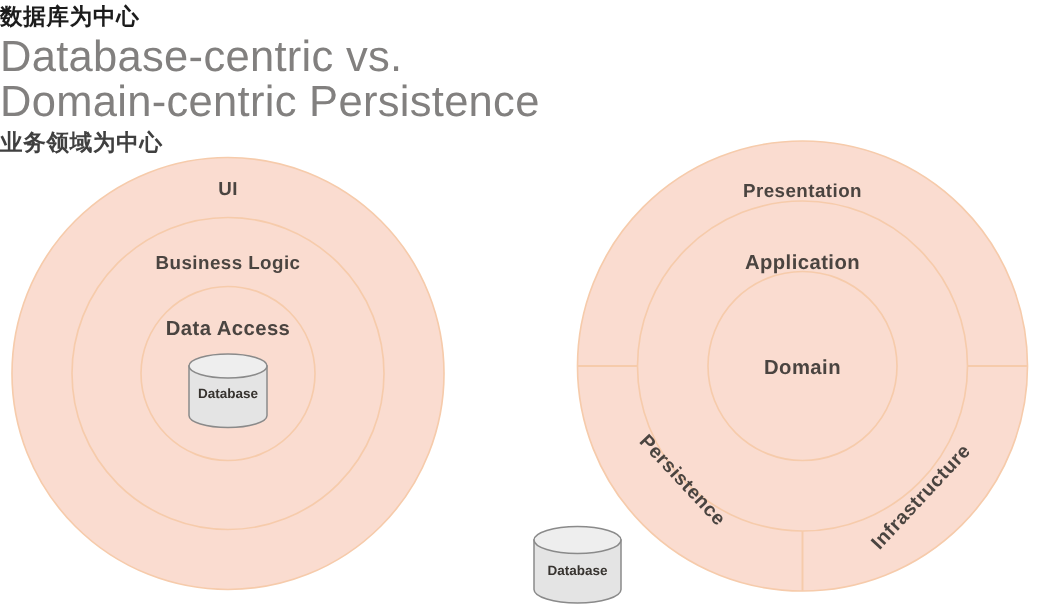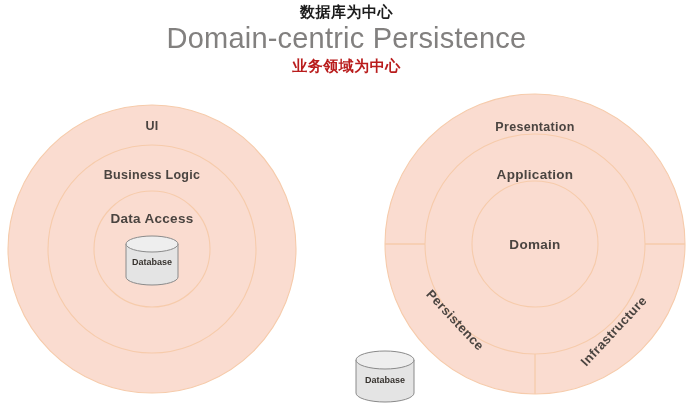--- a/index.html
+++ b/index.html
@@ -21,21 +21,20 @@
     width: 693px;
     height: 410px;
   }
 
   
   .title-block {
     position: absolute;
     left: 0;
     top: 0;
     width: 693px;
-    text-align: center;
   }
   .cn-top {
     font-size: 15px;
     font-weight: 700;
     color: #1c1c1c;
     line-height: 19px;
     letter-spacing: 0.5px;
     padding-top: 2px;
   }
   .title-main {
@@ -46,21 +45,21 @@
     letter-spacing: 0.2px;
     padding-top: 2px;
   }
   .title-line {
     display: block;
     white-space: nowrap;
   }
   .cn-bottom {
     font-size: 15px;
     font-weight: 700;
-    color: #b91c1c;
+    color: #404040;
     line-height: 19px;
     letter-spacing: 0.5px;
     padding-top: 3px;
   }
 
   
   #diagram {
     position: absolute;
     left: 0;
     top: 0;
@@ -119,20 +118,21 @@
   }
 </style>
 </head>
 <body>
 
 <div id="stage">
 
   <div class="title-block">
     <div class="cn-top">数据库为中心</div>
     <div class="title-main">
+      <span class="title-line">Database-centric vs.</span>
       <span class="title-line">Domain-centric Persistence</span>
     </div>
     <div class="cn-bottom">业务领域为中心</div>
   </div>
 
   <svg id="diagram" viewBox="0 0 693 410">
 
     <g>
 
       <circle class="ring-fill" cx="152" cy="249" r="144"></circle>

